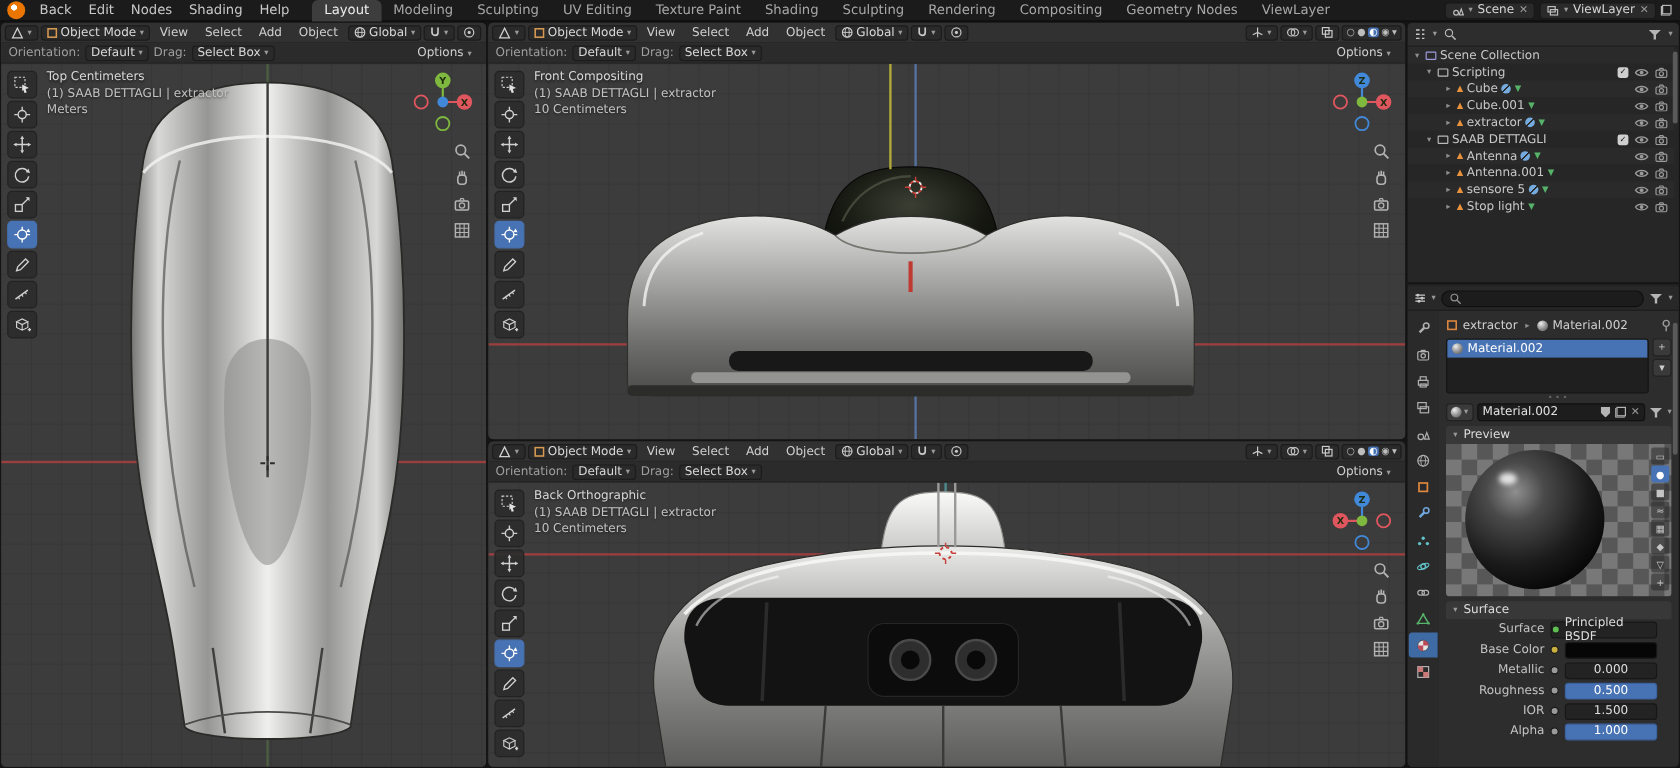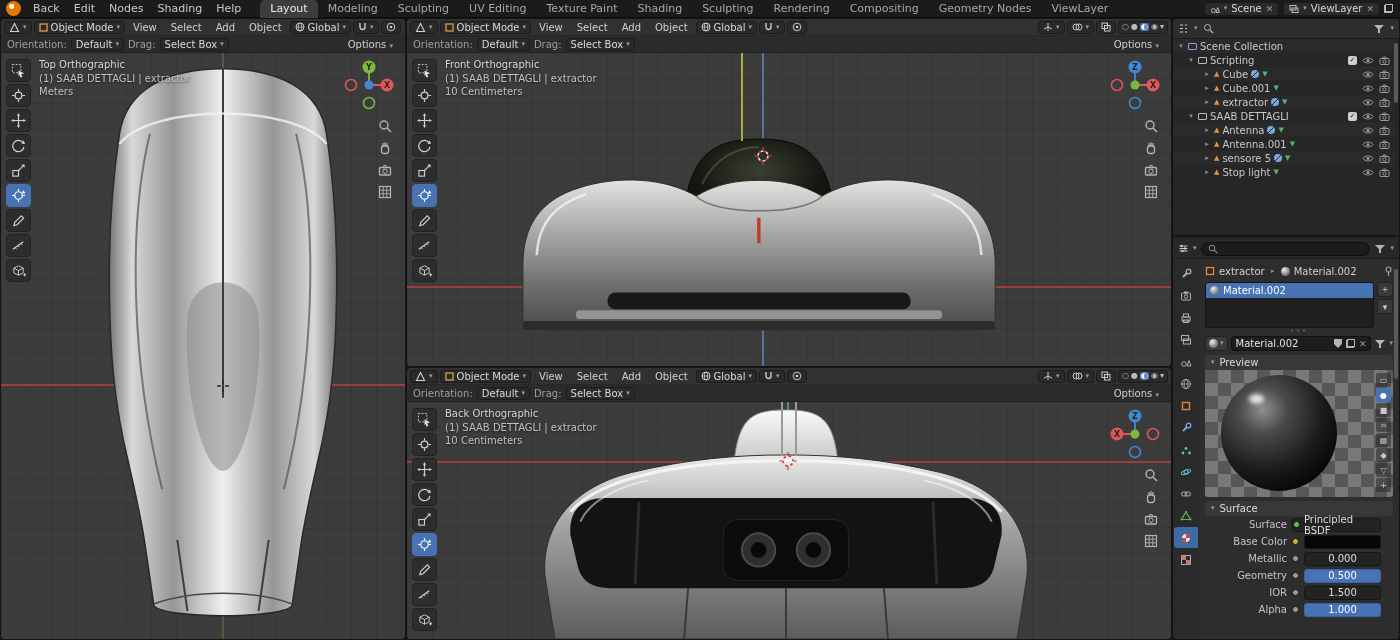--- a/index.html
+++ b/index.html
@@ -234,21 +234,21 @@
       <path d="M95,250 C90,330 112,402 130,402 C148,402 170,330 165,250 C160,205 100,205 95,250 Z" fill="#8a8a88" opacity=".55"></path>
       <path d="M130,6 L130,330" stroke="#3c3c3a" stroke-width="2"></path>
       <path d="M85,470 L95,540 M175,470 L165,540" stroke="#3f3f3d" stroke-width="2"></path>
       <path d="M62,533 C100,519 160,519 198,533" stroke="#4a4a48" stroke-width="1.5" fill="none"></path>
       <path d="M28,80 C60,40 200,40 232,80" stroke="#f4f4f2" stroke-width="2.5" fill="none" opacity=".8"></path>
     </svg>
     <svg class="cursor3d" style="left:215px;top:326px;" width="14" height="14" viewBox="0 0 14 14">
       <path d="M7 1v4M7 9v4M1 7h4M9 7h4" stroke="#2c2c2c" stroke-width="1.6"></path>
     </svg>
     <div class="ovl">
-      <div class="l1">Top Orthographic</div>
+      <div class="l1">Top Centimeters</div>
       <div class="l2">(1) SAAB DETTAGLI | extractor</div>
       <div class="l3">Meters</div>
     </div>
     <div class="tbar" id="tb-master">
       <span class="tool">
             <svg class="ic" width="15" height="15" viewBox="0 0 16 16">
               <rect x="1.5" y="1.5" width="9" height="9" fill="none" stroke="#d0d0d0" stroke-dasharray="2 1.5"></rect>
               <polygon points="8,8 14,11 11,12 12,15 10,15.5 9,12.5 8,14" fill="#e2e2e2"></polygon>
             </svg>
           </span>
@@ -451,21 +451,21 @@
       <rect x="6" y="197" width="480" height="9" rx="4" fill="#2c2c2a"></rect>
       <rect x="244" y="92" width="3.5" height="26" fill="#c03a34"></rect>
     </svg>
     <div class="lineup" style="left:334px;top:0;height:88px;width:2px;background:#b0a838;"></div>
     <svg class="cursor3d" style="left:347px;top:94px;" width="18" height="18" viewBox="0 0 18 18">
       <circle cx="9" cy="9" r="5" fill="none" stroke="#e8e8e8" stroke-width="1.6" stroke-dasharray="2.6 2.6"></circle>
       <circle cx="9" cy="9" r="5" fill="none" stroke="#c8403a" stroke-width="1.6" stroke-dasharray="2.6 2.6" stroke-dashoffset="2.6"></circle>
       <path d="M9 0v4M9 14v4M0 9h4M14 9h4" stroke="#c8403a" stroke-width="1.2"></path>
     </svg>
     <div class="ovl">
-      <div class="l1">Front Orthographic</div>
+      <div class="l1">Front Compositing</div>
       <div class="l2">(1) SAAB DETTAGLI | extractor</div>
       <div class="l3">10 Centimeters</div>
     </div>
     <div class="tbar">
       <span class="tool">
             <svg class="ic" width="15" height="15" viewBox="0 0 16 16">
               <rect x="1.5" y="1.5" width="9" height="9" fill="none" stroke="#d0d0d0" stroke-dasharray="2 1.5"></rect>
               <polygon points="8,8 14,11 11,12 12,15 10,15.5 9,12.5 8,14" fill="#e2e2e2"></polygon>
             </svg>
           </span>
@@ -1160,21 +1160,21 @@
           <span class="wfield swatch"></span>
         </div>
         <div class="prow">
           <span class="plabel">Metallic</span>
           <span class="dot"></span>
           <span class="wfield">
                 <span>0.000</span>
               </span>
         </div>
         <div class="prow">
-          <span class="plabel">Geometry</span>
+          <span class="plabel">Roughness</span>
           <span class="dot"></span>
           <span class="wfield blue">
                 <span>0.500</span>
               </span>
         </div>
         <div class="prow">
           <span class="plabel">IOR</span>
           <span class="dot"></span>
           <span class="wfield">
                 <span>1.500</span>

